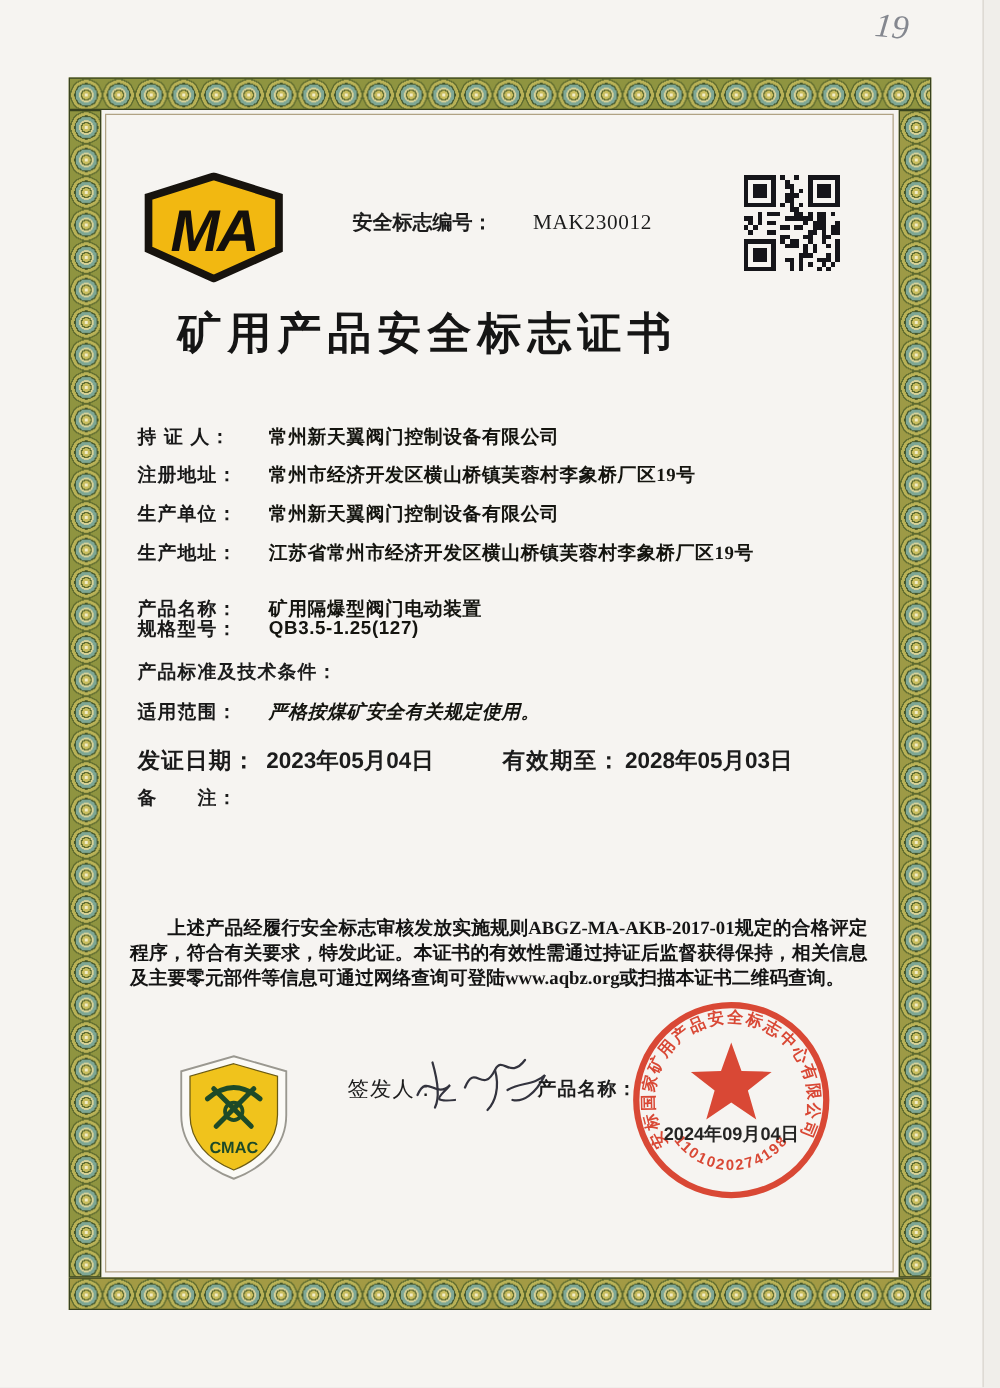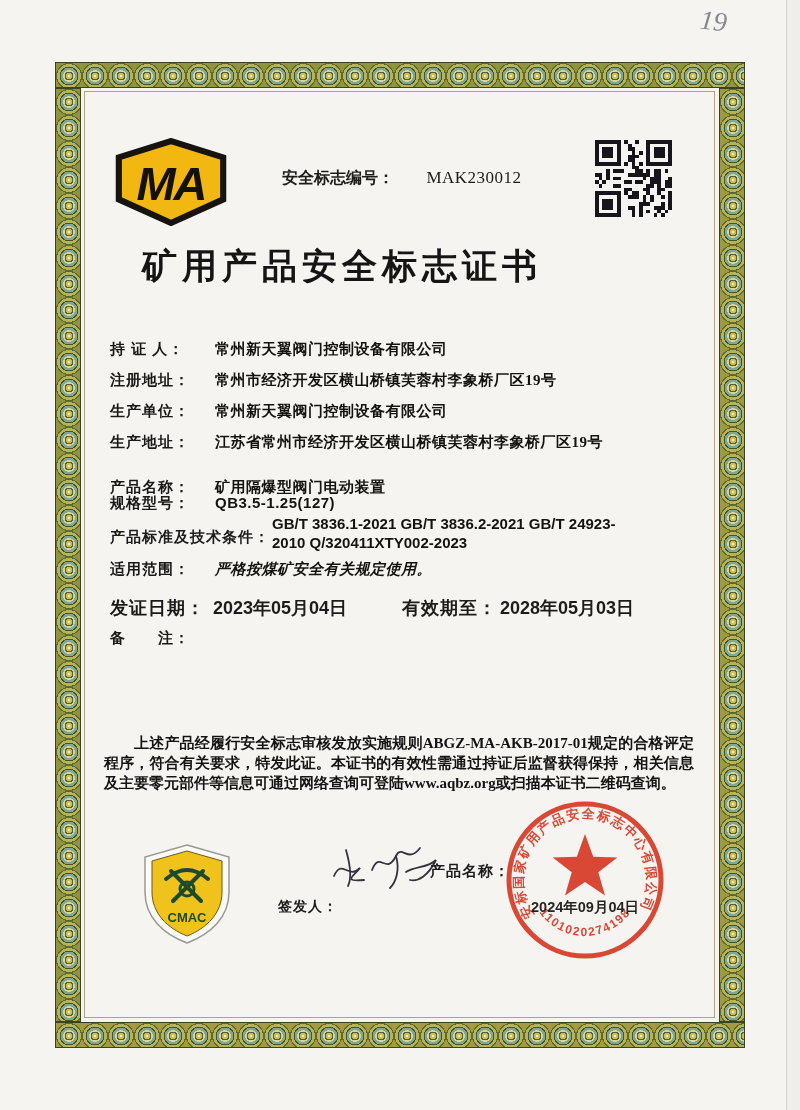--- a/index.html
+++ b/index.html
@@ -46,21 +46,21 @@
   .valid-label{position:absolute;left:292px;top:0;font-weight:bold;letter-spacing:1px;}
   .valid-val{position:absolute;left:390px;top:0;font-weight:bold;text-align:right;}
   .remark-row{position:absolute;left:110px;top:629px;font-size:15px;font-weight:bold;letter-spacing:1px;}
 
   .statement{position:absolute;left:104px;top:733px;width:590px;font-size:15px;font-weight:bold;
         font-family:"Liberation Serif",serif;line-height:20px;text-align:justify;
         text-indent:2em;color:#141414;}
 
   
   .cmac-badge{position:absolute;left:141px;top:843px;width:92px;height:102px;}
-  .signer-label{position:absolute;left:278px;top:860px;font-size:14px;font-weight:bold;letter-spacing:1px;margin-top:38px;}
+  .signer-label{position:absolute;left:278px;top:860px;font-size:17px;font-weight:normal;letter-spacing:1px;}
   .signature{position:absolute;left:330px;top:836px;width:110px;height:58px;}
   .dept-label{position:absolute;left:430px;top:862px;font-size:15px;font-weight:bold;letter-spacing:1px;}
 
   .seal{position:absolute;left:497px;top:792px;width:176px;height:176px;opacity:.93;mix-blend-mode:multiply;}
   .seal .ring-text{font-size:13px;letter-spacing:1.6px;font-weight:bold;}
   .seal .seal-num{font-size:12px;letter-spacing:1.6px;font-weight:bold;}
   .seal .seal-date{font-size:14.5px;font-weight:bold;fill:#141414;font-family:"Liberation Sans",sans-serif;}
 </style>
 </head>
 <body>
@@ -318,24 +318,20 @@
   <div class="frow" style="top:478px">
     <span class="flabel">产品名称：</span>
     <span class="fvalue">矿用隔爆型阀门电动装置</span>
   </div>
   <div class="frow" style="top:494px">
     <span class="flabel">规格型号：</span>
     <span class="fvalue" style="font-family:'Liberation Sans',sans-serif">QB3.5-1.25(127)</span>
   </div>
 
   <div class="std-label">产品标准及技术条件：</div>
-  <div class="std-value">
-    <span>GB/T 3836.1-2021 GB/T 3836.2-2021 GB/T 24923-</span><br>
-    <span>2010 Q/320411XTY002-2023</span>
-  </div>
 
   <div class="frow" style="top:560px">
     <span class="flabel">适用范围：</span>
     <span class="fvalue" style="font-style:italic">严格按煤矿安全有关规定使用。</span>
   </div>
 
   <div class="date-row">
     <span class="flabel">发证日期：</span>
     <span class="date-val" style="position:absolute;left:103px;top:0">2023年05月04日</span>
     <span class="valid-label">有效期至：</span>

